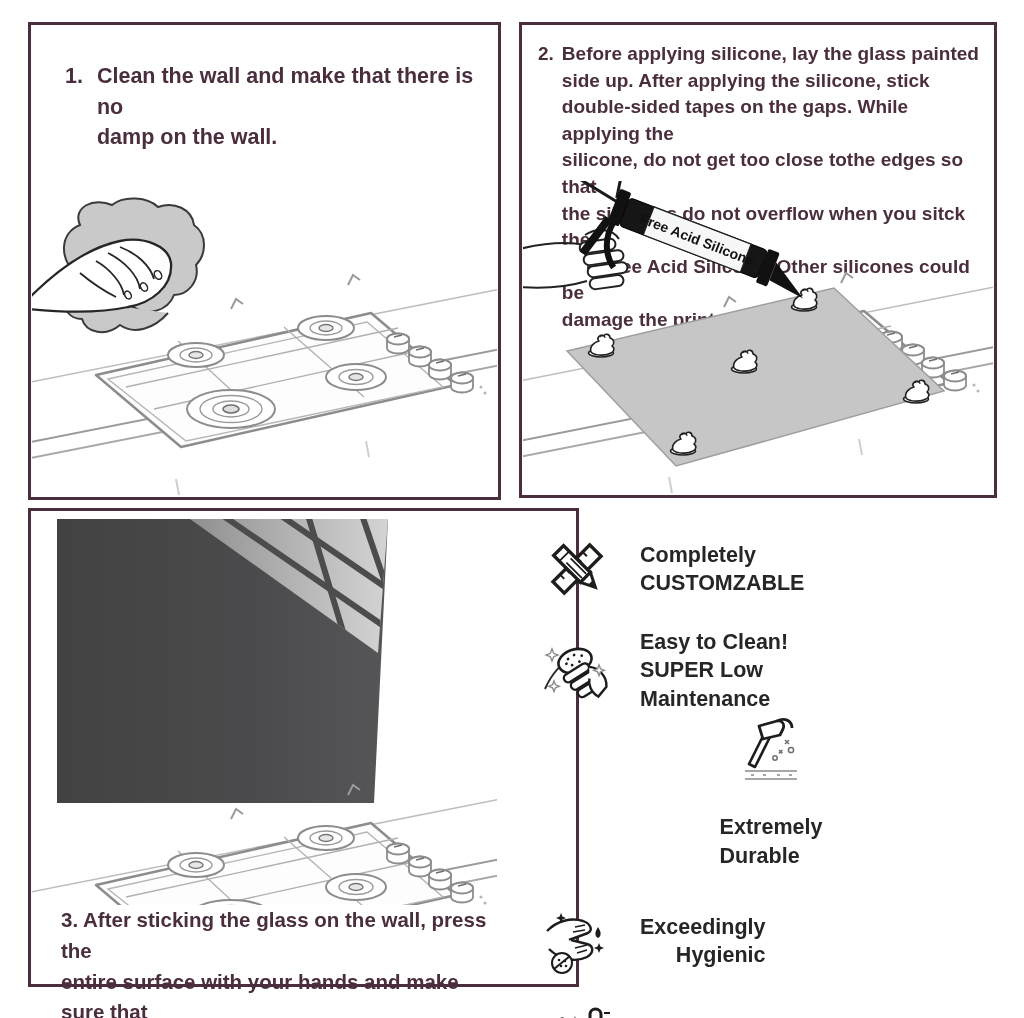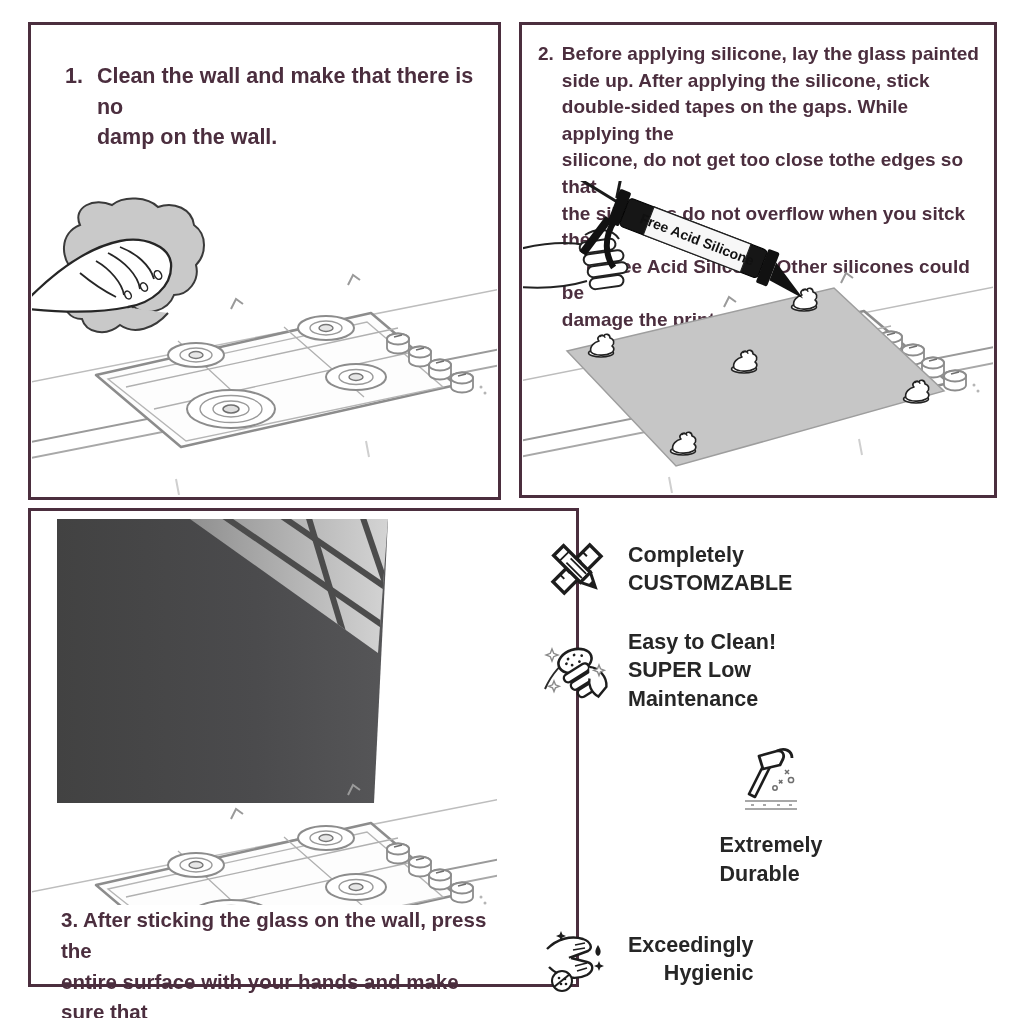--- a/index.html
+++ b/index.html
@@ -13,25 +13,25 @@
   .pre{white-space:pre-line;}
   #p1 .step{margin:36px 22px 0 34px;gap:14px;font-size:21.5px;line-height:1.42;}
   #p2 .step{margin:16px 8px 0 16px;gap:8px;font-size:19px;line-height:1.4;}
   .illus{position:absolute;left:1px;}
   #illus1{bottom:2px;width:465px;height:308px;}
   #illus2{bottom:2px;width:470px;height:312px;}
   #illus3{top:2px;width:465px;height:392px;}
   #step3-text{position:absolute;left:30px;top:394px;width:430px;
               color:#4b2e3e;font-weight:bold;font-size:20.5px;line-height:1.5;}
   #features{position:absolute;left:540px;top:520px;width:462px;}
-  .feat{display:flex;align-items:center;gap:14px;}
+  .feat{display:flex;align-items:center;gap:26px;}
   .feat .fic{flex:0 0 74px;width:74px;height:74px;display:flex;align-items:center;justify-content:center;}
   .feat .flabel{font-weight:bold;font-size:21.5px;line-height:1.32;color:#262626;}
   #f1{margin-top:12px;margin-bottom:22px;}
-  #f2{margin-bottom:30px;}
+  #f2{}
   #f3{margin-bottom:34px;flex-direction:column;}
   #f4{margin-bottom:24px;text-align:right;}
   svg text{font-family:"Liberation Sans",sans-serif;}
 </style>
 </head>
 <body>
 
 <svg width="0" height="0" style="position:absolute" aria-hidden="true">
   <defs>
     <symbol id="stove-art" viewBox="0 0 480 260">

